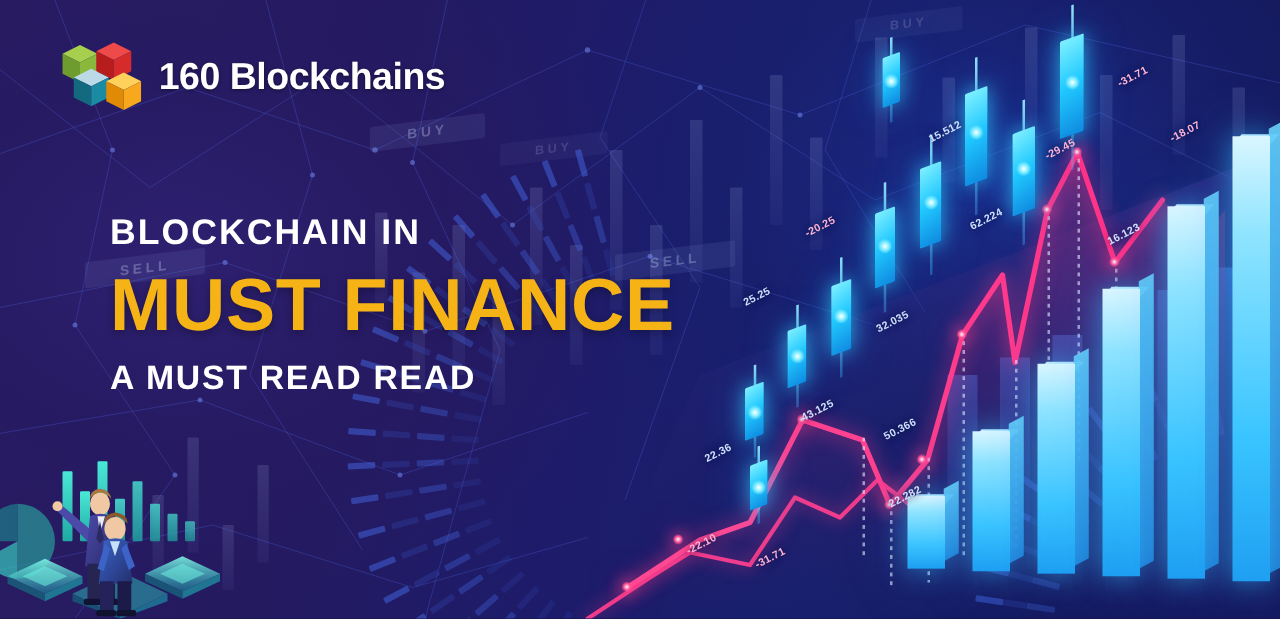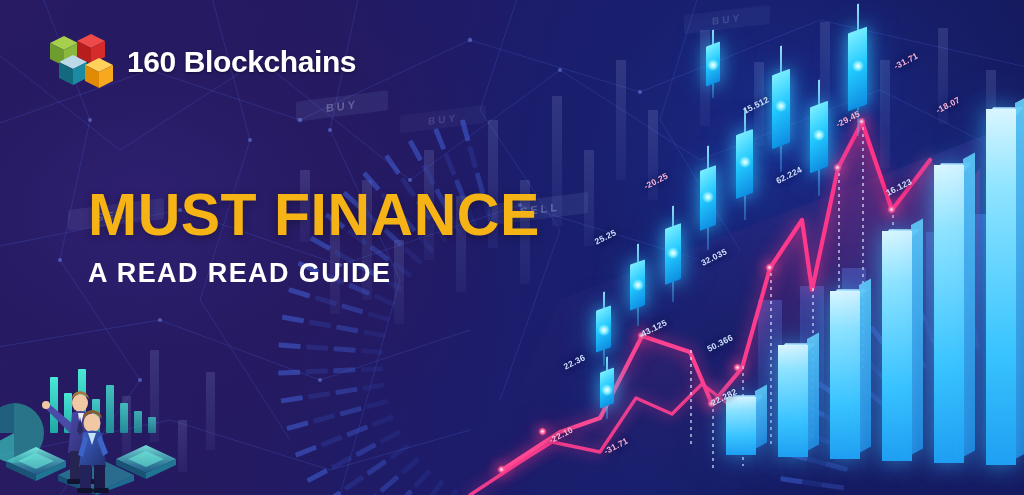--- a/index.html
+++ b/index.html
@@ -542,17 +542,18 @@
           <path d="M38 36 L52 29 L66 36 L52 43 Z" fill="#ffd05a"></path>
           <path d="M38 36 L52 43 L52 59 L38 52 Z" fill="#e08a06"></path>
           <path d="M66 36 L52 43 L52 59 L66 52 Z" fill="#f7a81c"></path>
         </g>
       </svg>
     </div>
     <div class="logo-txt">160 Blockchains</div>
   </div>
 
   <div id="headline">
+    <div class="h-top">BLOCKCHAIN IN</div>
     <div class="h-main">MUST FINANCE</div>
-    <div class="h-sub">A READ READ GUIDE</div>
+    <div class="h-sub">A MUST READ READ</div>
   </div>
 
 </div>
 
 </body></html>

